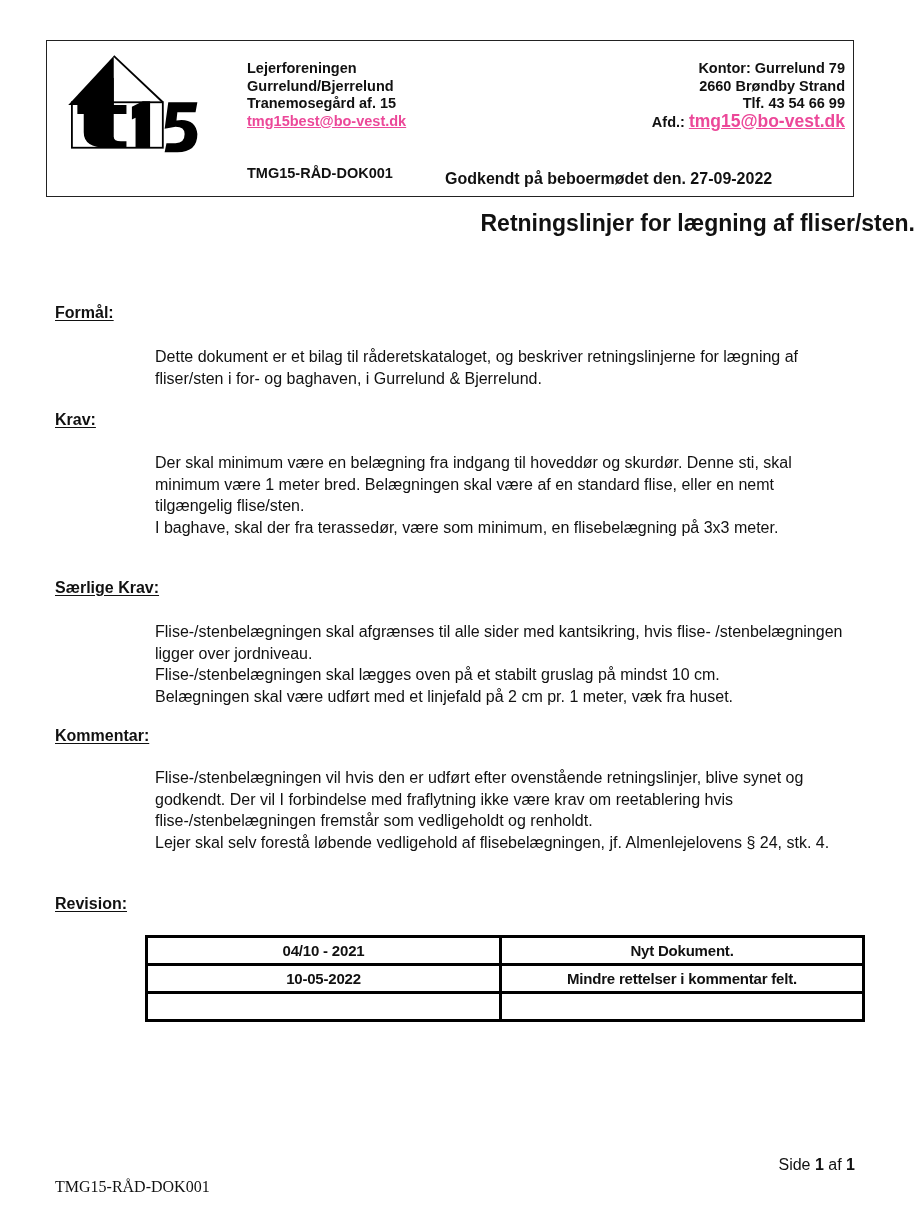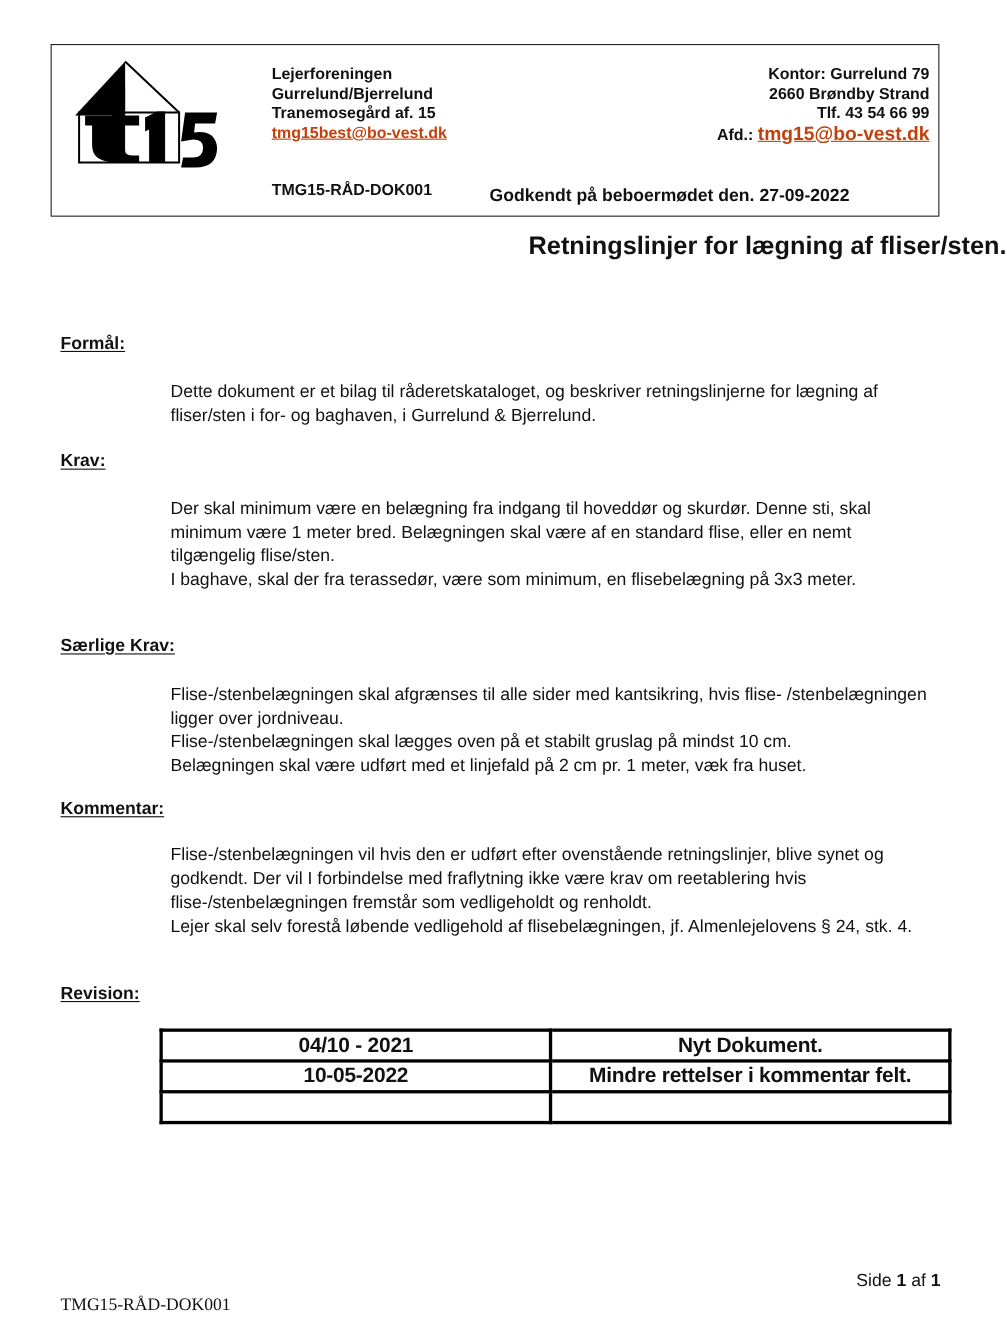--- a/index.html
+++ b/index.html
@@ -6,21 +6,21 @@
     html, body { width: 915px; height: 1217px; background: #ffffff; }
     body { position: relative; font-family: "Liberation Sans", sans-serif; color: #111; overflow: hidden; }
 
     .header-box {
       position: absolute; left: 46px; top: 40px; width: 808px; height: 157px;
       border: 1px solid #222;
       font-weight: bold;
     }
     .logo { position: absolute; left: 14px; top: 8px; width: 150px; height: 112px; }
     .org-block { position: absolute; left: 200px; top: 19px; font-size: 14.5px; line-height: 17.5px; }
-    .org-block a, .contact-block a { color: #c2410c; text-decoration: underline; }
+    .org-block a, .contact-block a { color: #ec4899; text-decoration: underline; }
     .doc-id { position: absolute; left: 200px; top: 124px; font-size: 14.5px; }
     .contact-block { position: absolute; right: 8px; top: 19px; text-align: right; font-size: 14.5px; line-height: 17.5px; }
     .contact-block .afd-email { font-size: 17.5px; }
     .approved { position: absolute; left: 398px; top: 129px; font-size: 16px; }
 
     .title {
       position: absolute; left: 0; width: 915px; top: 210px; text-align: right;
       font-weight: bold; font-size: 23px;
     }
 
@@ -31,21 +31,21 @@
     .section-body {
       position: absolute; left: 155px; width: 700px; font-size: 16px; line-height: 21.5px;
     }
 
     .revision-table {
       position: absolute; left: 145px; top: 935px; width: 720px;
       border-collapse: collapse; border: 3px solid #000;
     }
     .revision-table td {
       border: 3px solid #000; height: 28px; text-align: center;
-      font-weight: bold; font-size: 19px; font-family: "Liberation Sans", sans-serif;
+      font-weight: bold; font-size: 15px; font-family: "Liberation Sans", sans-serif;
       letter-spacing: -0.2px;
     }
     .revision-table td.date-cell { width: 354px; }
 
     .footer-page {
       position: absolute; right: 60px; top: 1156px; font-family: Liberation Sans, sans-serif; font-size: 16px;
     }
     .footer-page b { font-weight: bold; }
     .footer-id {
       position: absolute; left: 55px; top: 1178px; font-family: "Liberation Serif", serif; font-size: 16px;

